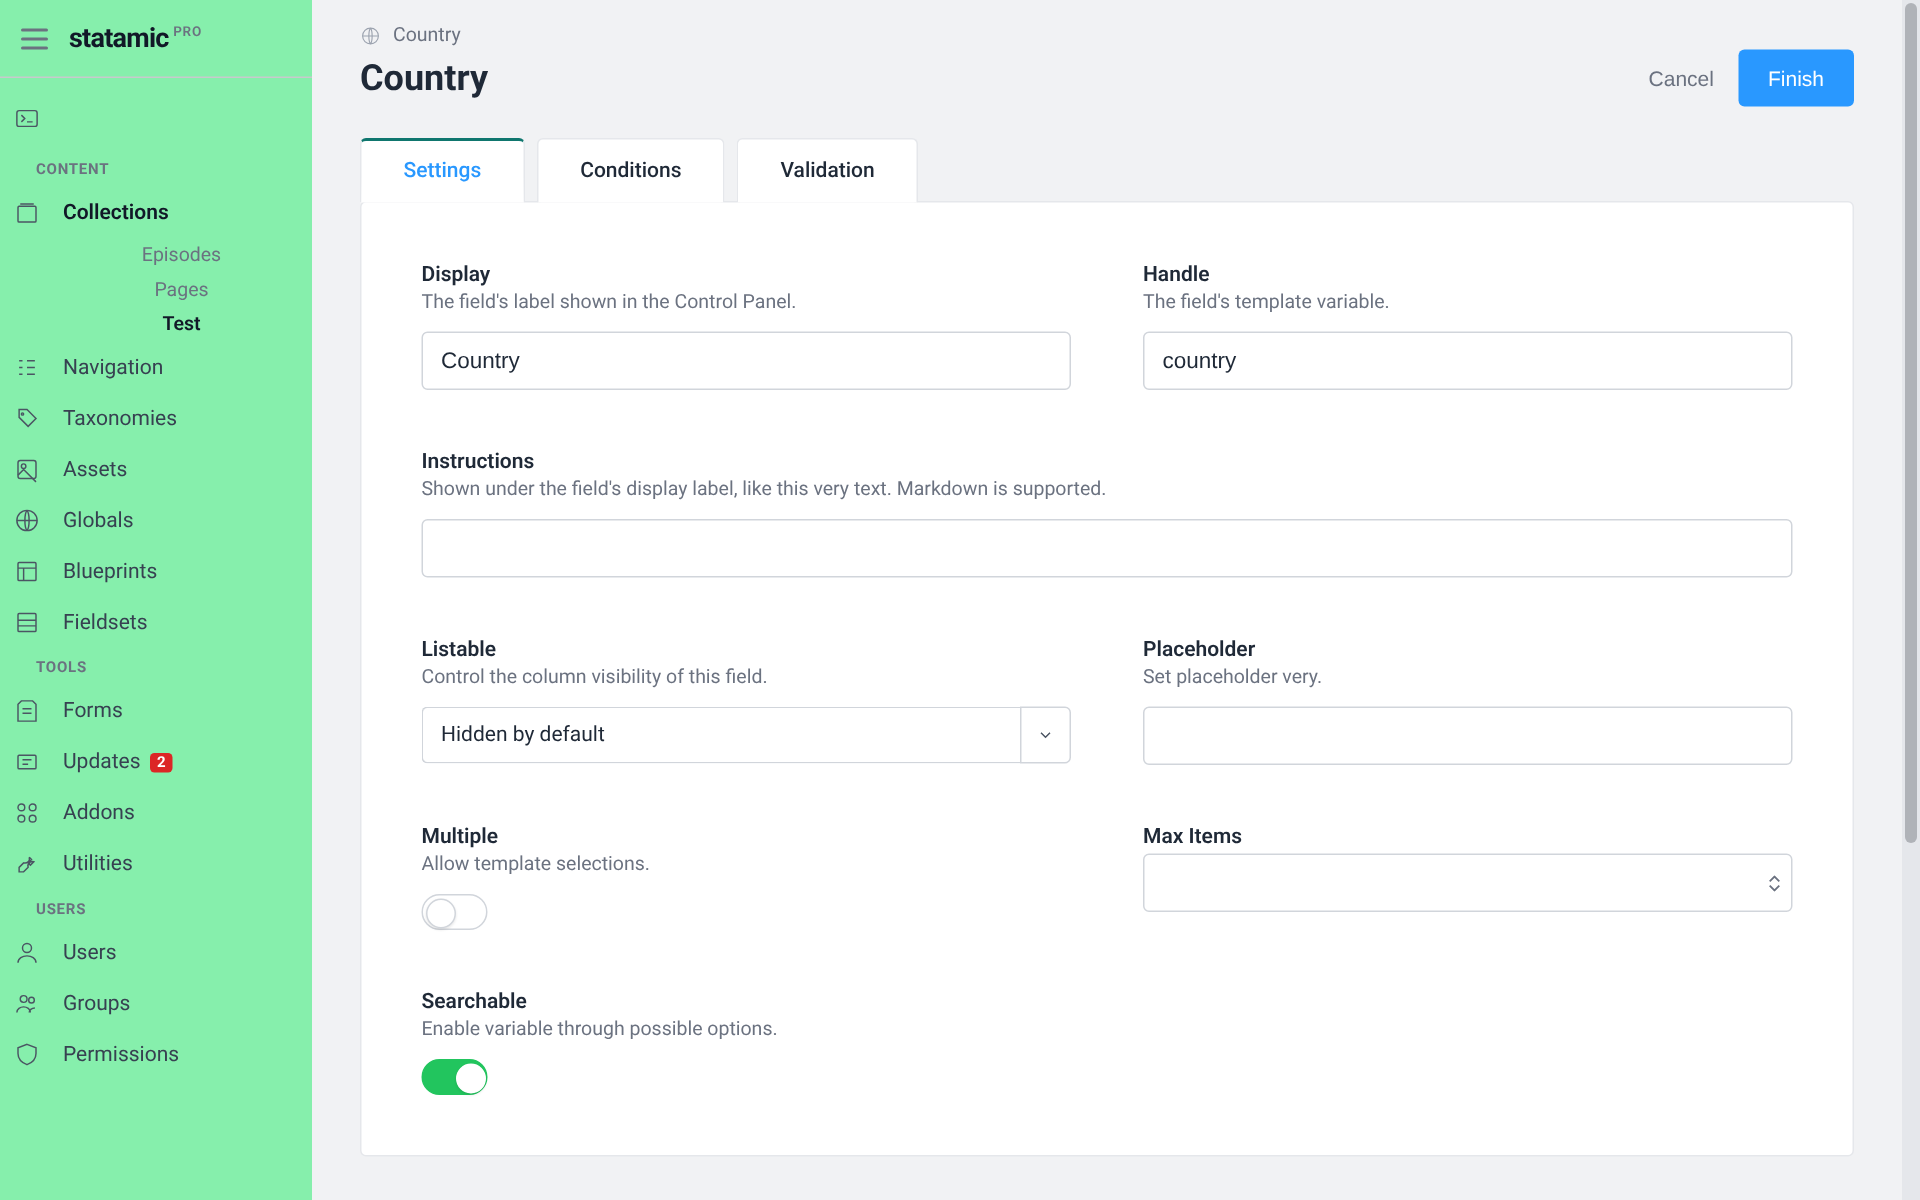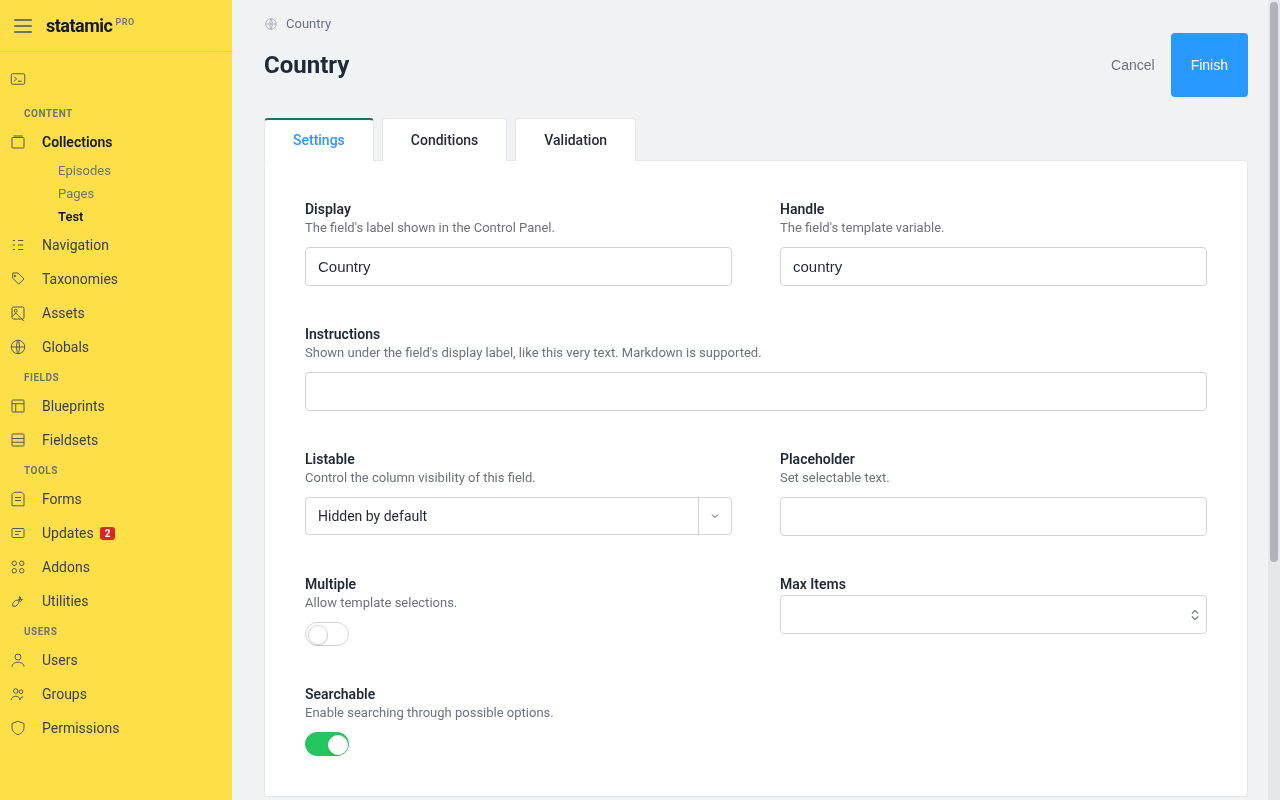--- a/index.html
+++ b/index.html
@@ -1,49 +1,49 @@
 <!DOCTYPE html>
 <html><head>
 <meta charset="utf-8">
 <style>
 * { margin: 0; padding: 0; box-sizing: border-box; }
 body { font-family: -apple-system, BlinkMacSystemFont, "Segoe UI", Roboto, sans-serif; background: #f3f4f6; color: #1f2937; font-size: 14px; height: 800px; width: 1280px; overflow: hidden; position: relative; }
 
 .app { display: flex; height: 100%; }
 
 
-.sidebar { width: 232px; background: #fde047; height: 100%; overflow-y: auto; flex-shrink: 0; }
+.sidebar { width: 208px; background: #86efac; height: 100%; overflow-y: auto; flex-shrink: 0; }
 .sidebar-header { display: flex; align-items: center; padding: 0 14px; height: 52px; border-bottom: 1px solid #c8c9cc; }
 .burger { width: 18px; height: 14px; margin-right: 14px; cursor: pointer; }
 .burger span { display: block; width: 100%; height: 2px; background: #6b7280; border-radius: 1px; margin-bottom: 4px; }
 .logo { font-weight: 700; font-size: 18px; letter-spacing: -0.5px; color: #111827; }
 .logo sup { font-size: 9px; font-weight: 600; color: #6b7280; margin-left: 3px; letter-spacing: 0.5px; }
 
 .nav-section { padding: 10px 0 4px 0; }
 .nav-heading { font-size: 10px; font-weight: 700; color: #6b7280; letter-spacing: 0.5px; padding: 8px 24px 6px 24px; }
 .nav-item { display: flex; align-items: center; padding: 7px 8px; cursor: pointer; color: #374151; }
 .nav-item .icon { width: 20px; height: 20px; margin-right: 14px; flex-shrink: 0; display: flex; align-items: center; justify-content: center; }
 .nav-item .icon svg { width: 18px; height: 18px; stroke: #4b5563; fill: none; stroke-width: 1.3; }
 .nav-item.active { font-weight: 600; color: #111827; }
-.nav-subitem { padding: 4px 24px 4px 58px; color: #6b7280; font-size: 13px; cursor: pointer; }
+.nav-subitem { padding: 4px 24px 4px 58px; color: #6b7280; font-size: 13px; cursor: pointer; text-align: center; }
 .nav-subitem.active { color: #111827; font-weight: 600; }
 .badge { background: #dc2626; color: white; font-size: 10px; font-weight: 700; padding: 1px 5px; border-radius: 3px; margin-left: 6px; }
 
 
 .main { flex: 1; background: #f1f2f4; overflow-y: auto; position: relative; }
 .main-inner { padding: 16px 32px 32px 32px; max-width: 1060px; }
 
 .breadcrumb { display: flex; align-items: center; color: #6b7280; font-size: 13px; margin-bottom: 2px; }
 .breadcrumb svg { width: 14px; height: 14px; stroke: #9ca3af; fill: none; stroke-width: 1.3; margin-right: 8px; }
 
 .page-header { display: flex; align-items: center; justify-content: space-between; margin-bottom: 20px; }
 .page-title { font-size: 24px; font-weight: 700; color: #1f2937; }
 .header-actions { display: flex; gap: 16px; align-items: center; }
 .btn-cancel { color: #6b7280; cursor: pointer; background: none; border: none; font-size: 14px; }
-.btn-primary { background: #2998ff; color: white; border: none; padding: 24px 20px; border-radius: 4px; cursor: pointer; font-weight: 500; font-size: 14px; }
+.btn-primary { background: #2998ff; color: white; border: none; padding: 11px 20px; border-radius: 4px; cursor: pointer; font-weight: 500; font-size: 14px; }
 
 .tabs { display: flex; gap: 8px; }
 .tab { background: white; border: 1px solid #e5e7eb; border-bottom: none; border-radius: 4px 4px 0 0; padding: 13px 28px; cursor: pointer; color: #1f2937; font-weight: 500; position: relative; bottom: -1px; }
 .tab.active { color: #2998ff; border-top: 2px solid #0f766e; padding-top: 12px; }
 
 .card { background: white; border: 1px solid #e5e7eb; border-radius: 4px; padding: 40px; }
 .form-row { display: grid; grid-template-columns: 1fr 1fr; gap: 48px; margin-bottom: 40px; }
 .form-row.full { grid-template-columns: 1fr; }
 .form-group { }
 .form-label { font-weight: 600; color: #1f2937; margin-bottom: 3px; font-size: 14px; }
@@ -138,21 +138,20 @@
     <div class="nav-item">
       <span class="icon">
           <svg viewBox="0 0 24 24">
             <circle cx="12" cy="12" r="9"></circle>
             <path d="M3 12h18M12 3c2.5 3 2.5 15 0 18M12 3c-2.5 3-2.5 15 0 18"></path>
           </svg>
         </span>
       <span>Globals</span>
     </div>
 
-    <div class="nav-heading">FIELDS</div>
     <div class="nav-item">
       <span class="icon">
           <svg viewBox="0 0 24 24">
             <rect x="4" y="4" width="16" height="16" rx="1"></rect>
             <path d="M4 9h16M9 9v11"></path>
           </svg>
         </span>
       <span>Blueprints</span>
     </div>
     <div class="nav-item">
@@ -290,21 +289,21 @@
               <div class="select-input">Hidden by default</div>
               <div class="select-arrow">
                 <svg viewBox="0 0 24 24">
                     <path d="M6 9l6 6 6-6"></path>
                   </svg>
               </div>
             </div>
           </div>
           <div class="form-group">
             <div class="form-label">Placeholder</div>
-            <div class="form-help">Set selectable text.</div>
+            <div class="form-help">Set placeholder very.</div>
             <input class="form-input" value="" style="">
           </div>
         </div>
 
         <div class="form-row">
           <div class="form-group">
             <div class="form-label">Multiple</div>
             <div class="form-help">Allow template selections.</div>
             <div class="toggle"></div>
           </div>
@@ -320,21 +319,21 @@
                     <path d="M1 1l4 4 4-4"></path>
                   </svg>
               </div>
             </div>
           </div>
         </div>
 
         <div class="form-row" style="margin-bottom:0">
           <div class="form-group">
             <div class="form-label">Searchable</div>
-            <div class="form-help">Enable searching through possible options.</div>
+            <div class="form-help">Enable variable through possible options.</div>
             <div class="toggle on"></div>
           </div>
           <div></div>
         </div>
 
       </div>
     </div>
 
     <div class="scrollbar-track">
       <div class="scrollbar-thumb"></div>

